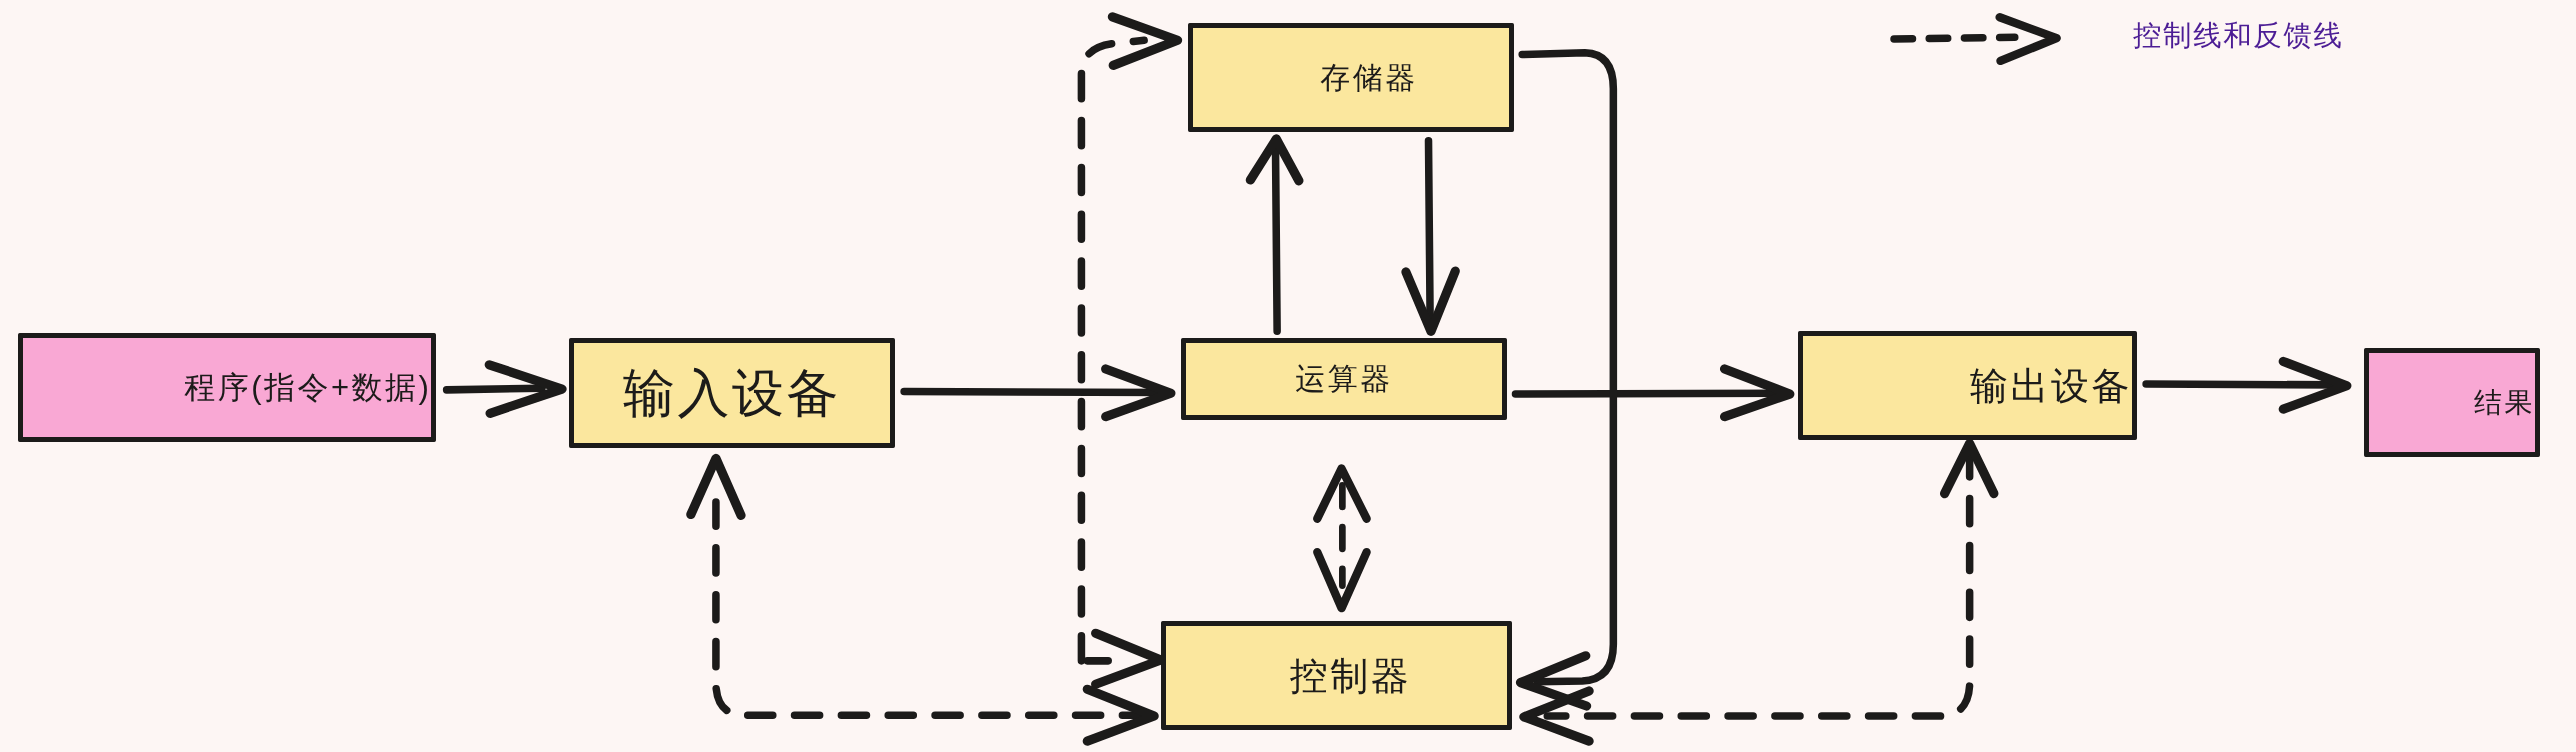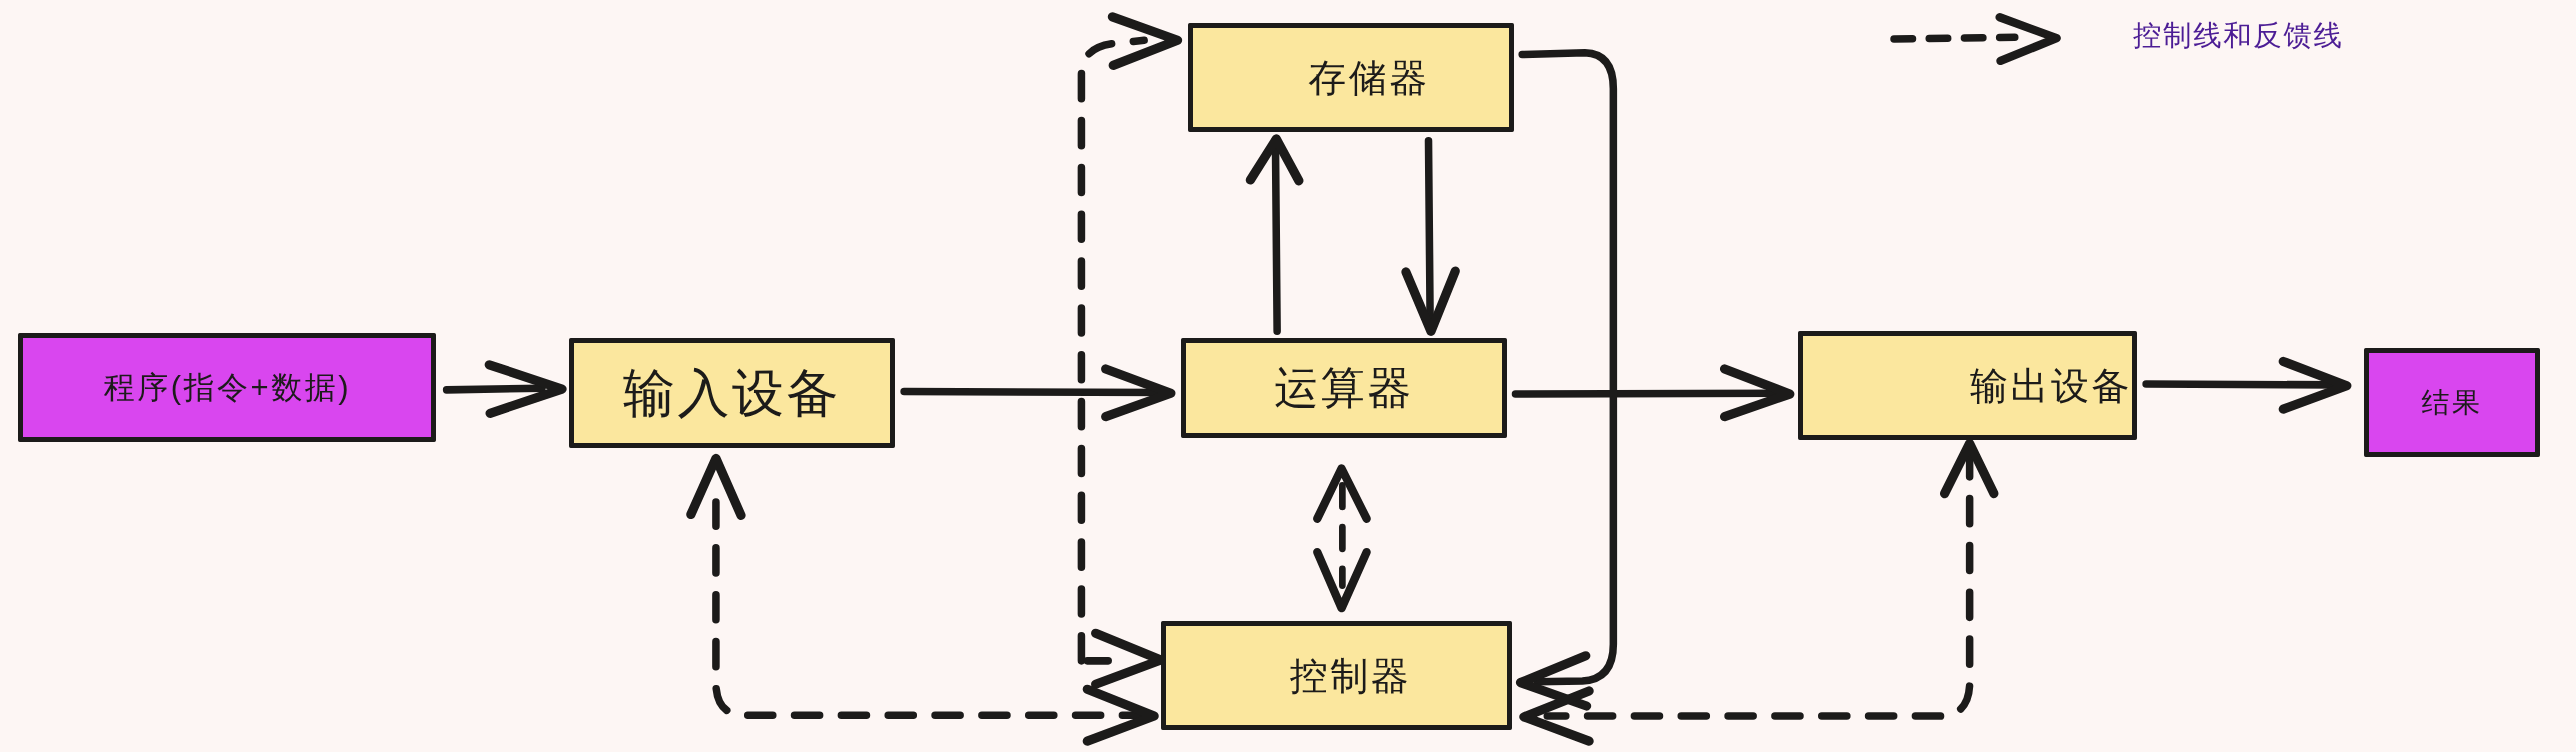--- a/index.html
+++ b/index.html
@@ -33,27 +33,27 @@
     align-items: center;
     justify-content: center;
     border: 5.9px solid #1c1b1a;
     border-radius: 1.7px;
     color: #1c1b1a;
     letter-spacing: 2.5px;
     white-space: nowrap;
     z-index: 3;
   }
   .node.fill-yellow { background: #fbe79e; }
-  .node.fill-white  { background: #d946ef; }
+  .node.fill-white  { background: #f9a8d4; justify-content: flex-end; }
   .node .label { line-height: 1; }
 
   #node-program  { left: 18.4px;   top: 333px; width: 418px;  height: 109px; font-size: 31px; }
   #node-input    { left: 569px;  top: 338px; width: 326px;  height: 110px; font-size: 52px; }
-  #node-memory   { left: 1188px; top: 23.4px;  width: 326px;  height: 109px; font-size: 38px; padding-left: 36px; }
-  #node-alu      { left: 1181px; top: 338px; width: 326px;  height: 100px; font-size: 44px; }
+  #node-memory   { left: 1188px; top: 23.4px;  width: 326px;  height: 109px; font-size: 30px; padding-left: 36px; }
+  #node-alu      { left: 1181px; top: 338px; width: 326px;  height: 82px; font-size: 30px; }
   #node-control  { left: 1161px; top: 621px; width: 351px;  height: 109px; font-size: 38px; padding-left: 28px; }
   #node-output   { left: 1798px; top: 331px; width: 339px;  height: 109px; font-size: 38px; justify-content: flex-end; }
   #node-result   { left: 2364px; top: 348px; width: 176px;  height: 109px; font-size: 28px; }
 
   .legend-row {
     position: absolute;
     display: flex;
     align-items: center;
     z-index: 3;
   }

